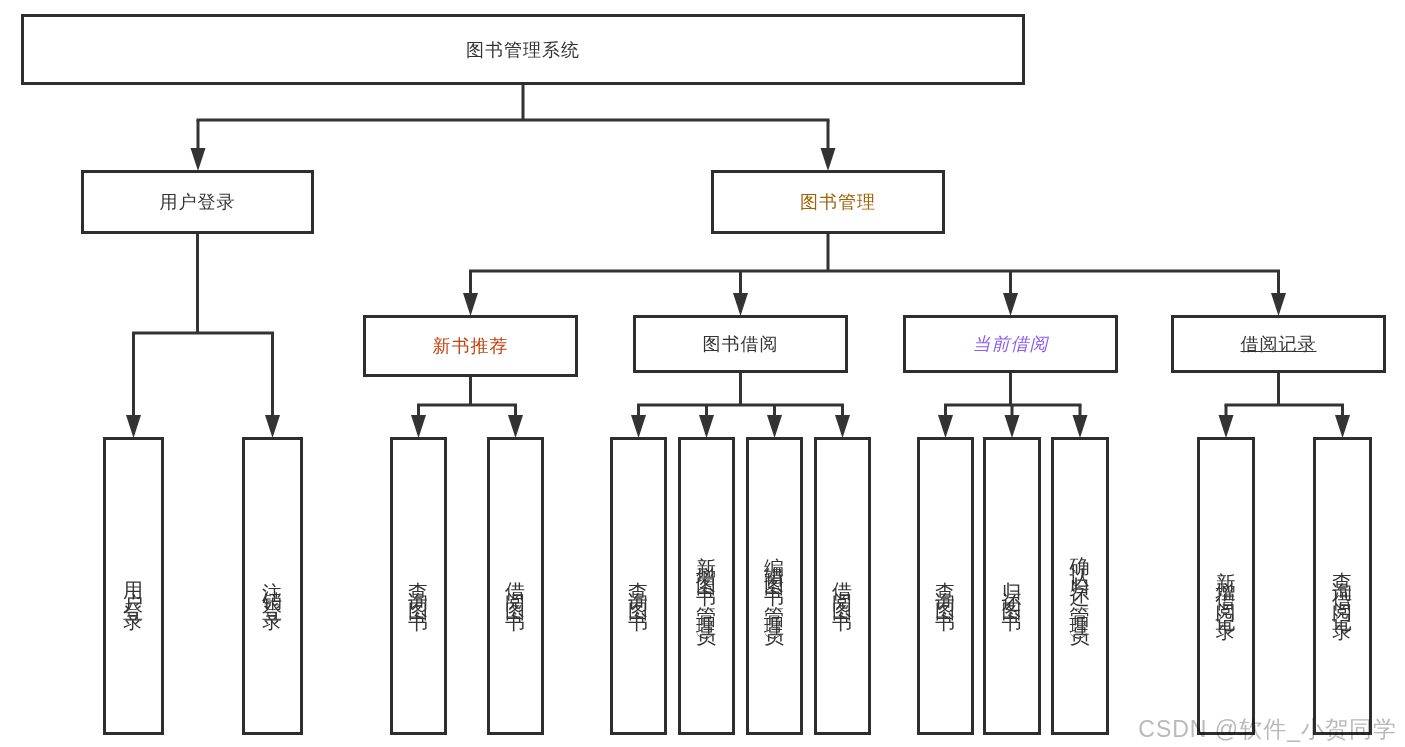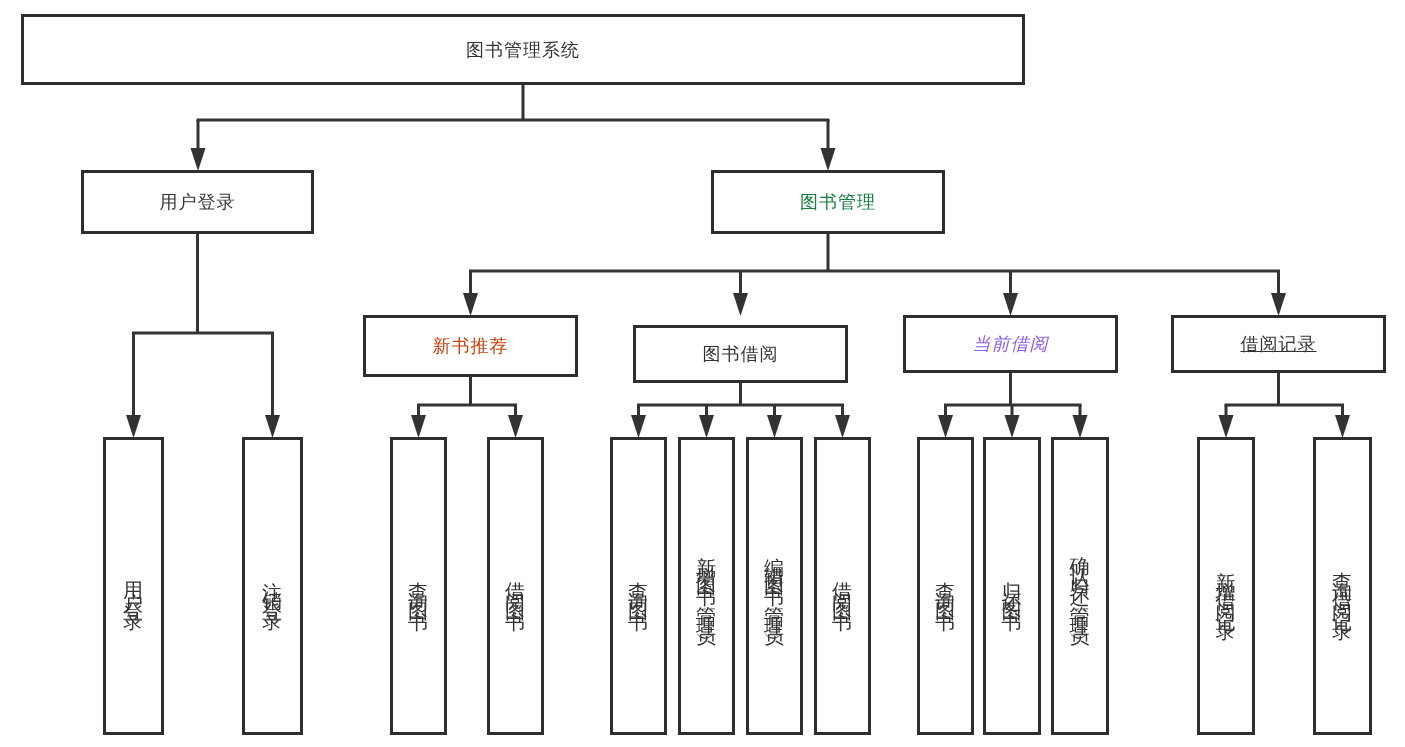--- a/index.html
+++ b/index.html
@@ -115,28 +115,28 @@
       <polygon points="1335,415 1350,415 1342.5,438" fill="#333333"></polygon>
     </svg>
 
   <div class="box hbox" style="left: 21px; top: 14px; width: 1004px; height: 71px; color: rgb(51, 51, 51);">
     <span>图书管理系统</span>
   </div>
 
   <div class="box hbox" style="left: 81px; top: 170px; width: 233px; height: 64px; color: rgb(51, 51, 51);">
     <span>用户登录</span>
   </div>
-  <div class="box hbox" style="left: 711px; top: 170px; width: 234px; height: 64px; color: #15803d; padding-left: 20px;">
+  <div class="box hbox" style="left: 711px; top: 170px; width: 234px; height: 64px; color: #a16207; padding-left: 20px;">
     <span>图书管理</span>
   </div>
 
   <div class="box hbox" style="left: 363px; top: 315px; width: 215px; height: 62px; color: #c2410c;">
     <span>新书推荐</span>
   </div>
-  <div class="box hbox" style="left: 633px; top: 325px; width: 215px; height: 58px; color: rgb(51, 51, 51);">
+  <div class="box hbox" style="left: 633px; top: 315px; width: 215px; height: 58px; color: rgb(51, 51, 51);">
     <span>图书借阅</span>
   </div>
   <div class="box hbox" style="left: 903px; top: 315px; width: 215px; height: 58px; color: #8b5cf6; font-style: italic;">
     <span>当前借阅</span>
   </div>
   <div class="box hbox" style="left: 1171px; top: 315px; width: 215px; height: 58px; color: rgb(51, 51, 51); text-decoration: underline;">
     <span>借阅记录</span>
   </div>
 
   <div class="box vbox" style="left: 103px; top: 437px; width: 61px; height: 298px; color: rgb(51, 51, 51);">
@@ -176,13 +176,14 @@
     <span class="vtext">确认归还（管理员）</span>
   </div>
 
   <div class="box vbox" style="left: 1197px; top: 437px; width: 58px; height: 298px; color: rgb(51, 51, 51);">
     <span class="vtext">新增借阅记录</span>
   </div>
   <div class="box vbox" style="left: 1313px; top: 437px; width: 59px; height: 298px; color: rgb(51, 51, 51);">
     <span class="vtext">查询借阅记录</span>
   </div>
 
+  <div class="watermark" style="color: rgb(185, 185, 185);">CSDN @软件_小贺同学</div>
 </div>
 
 </body></html>

